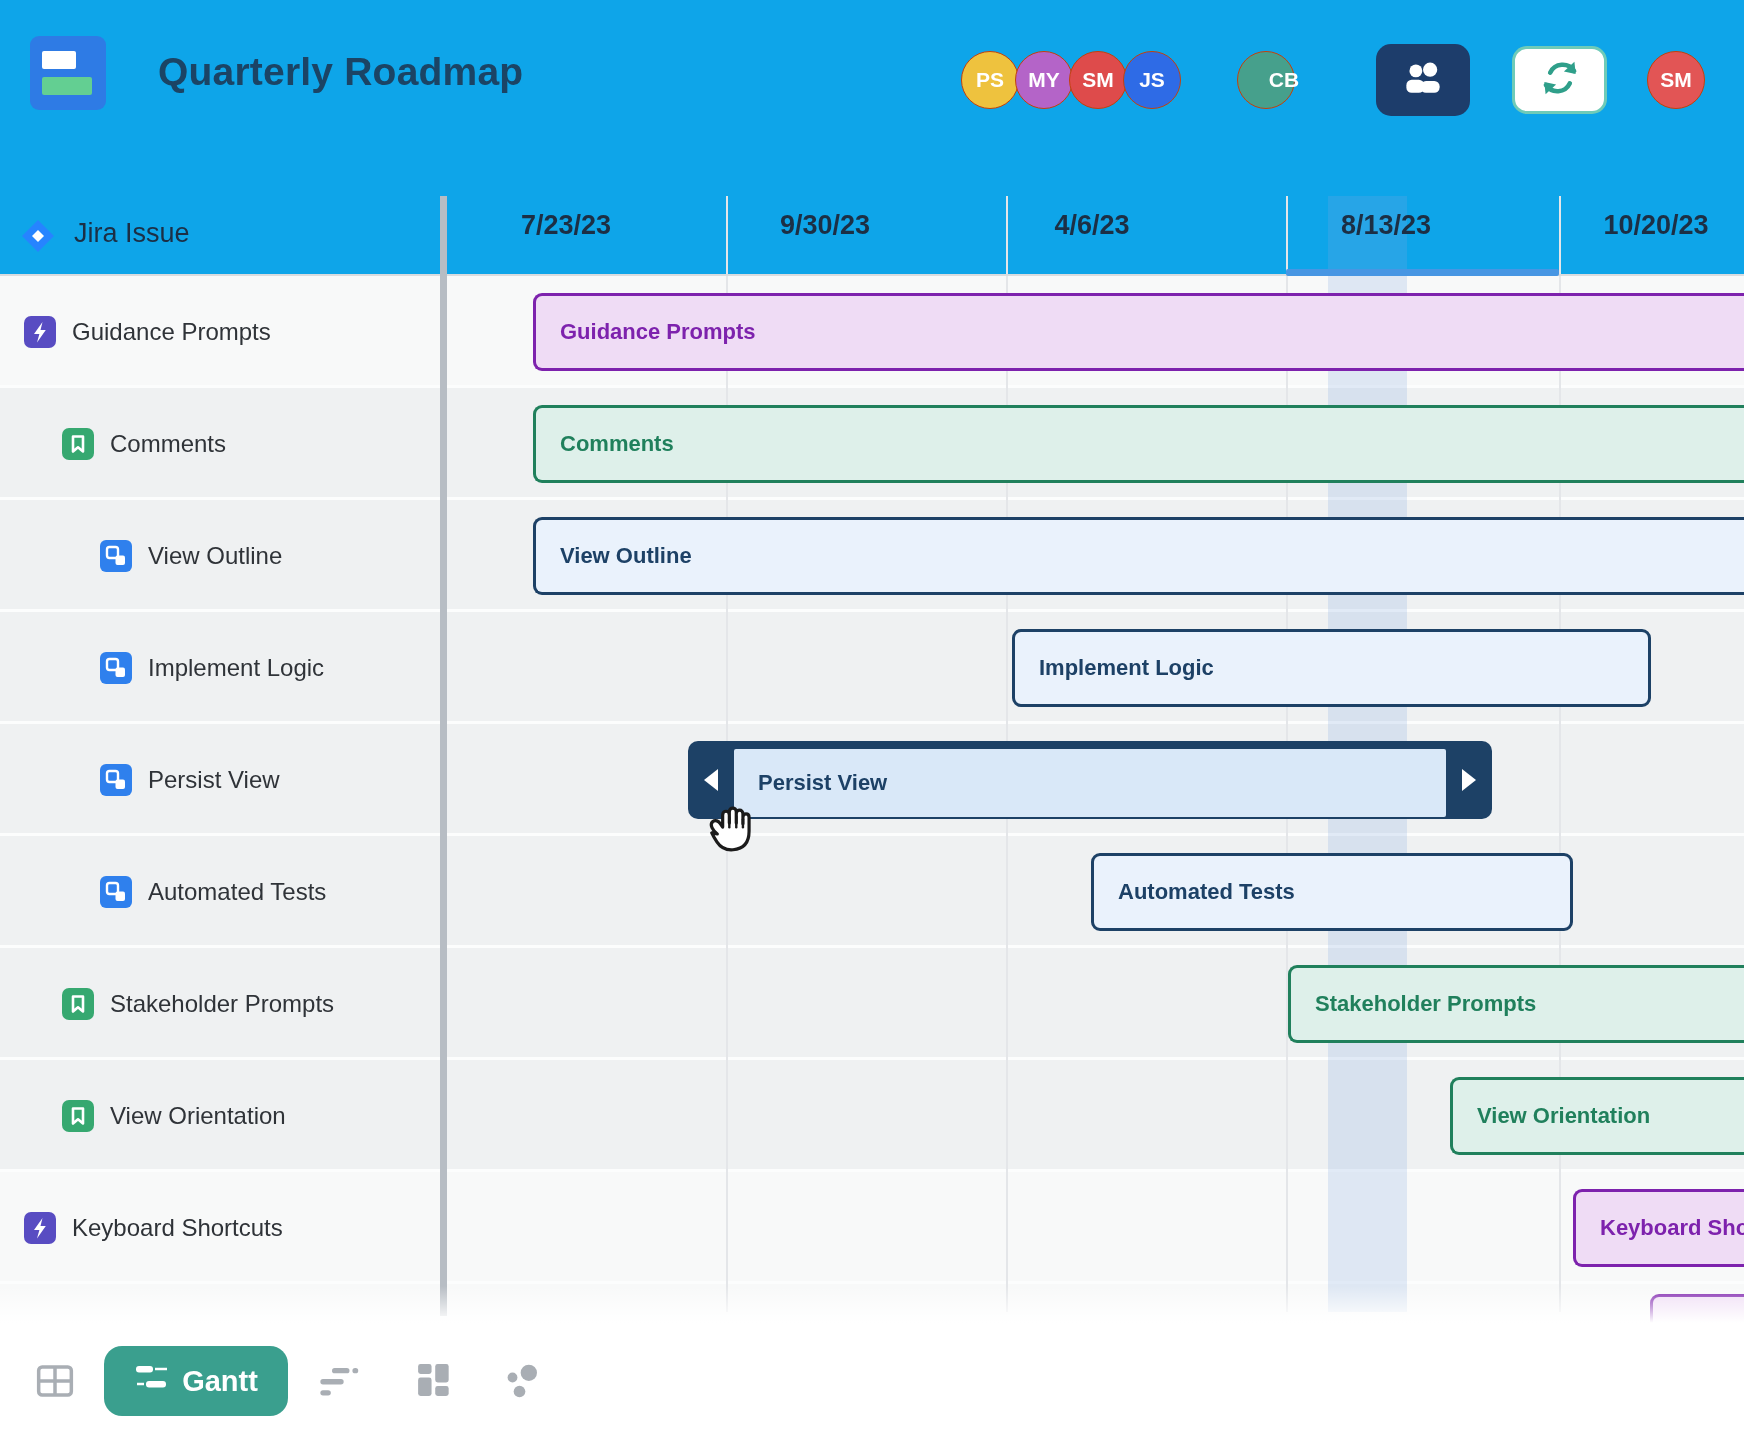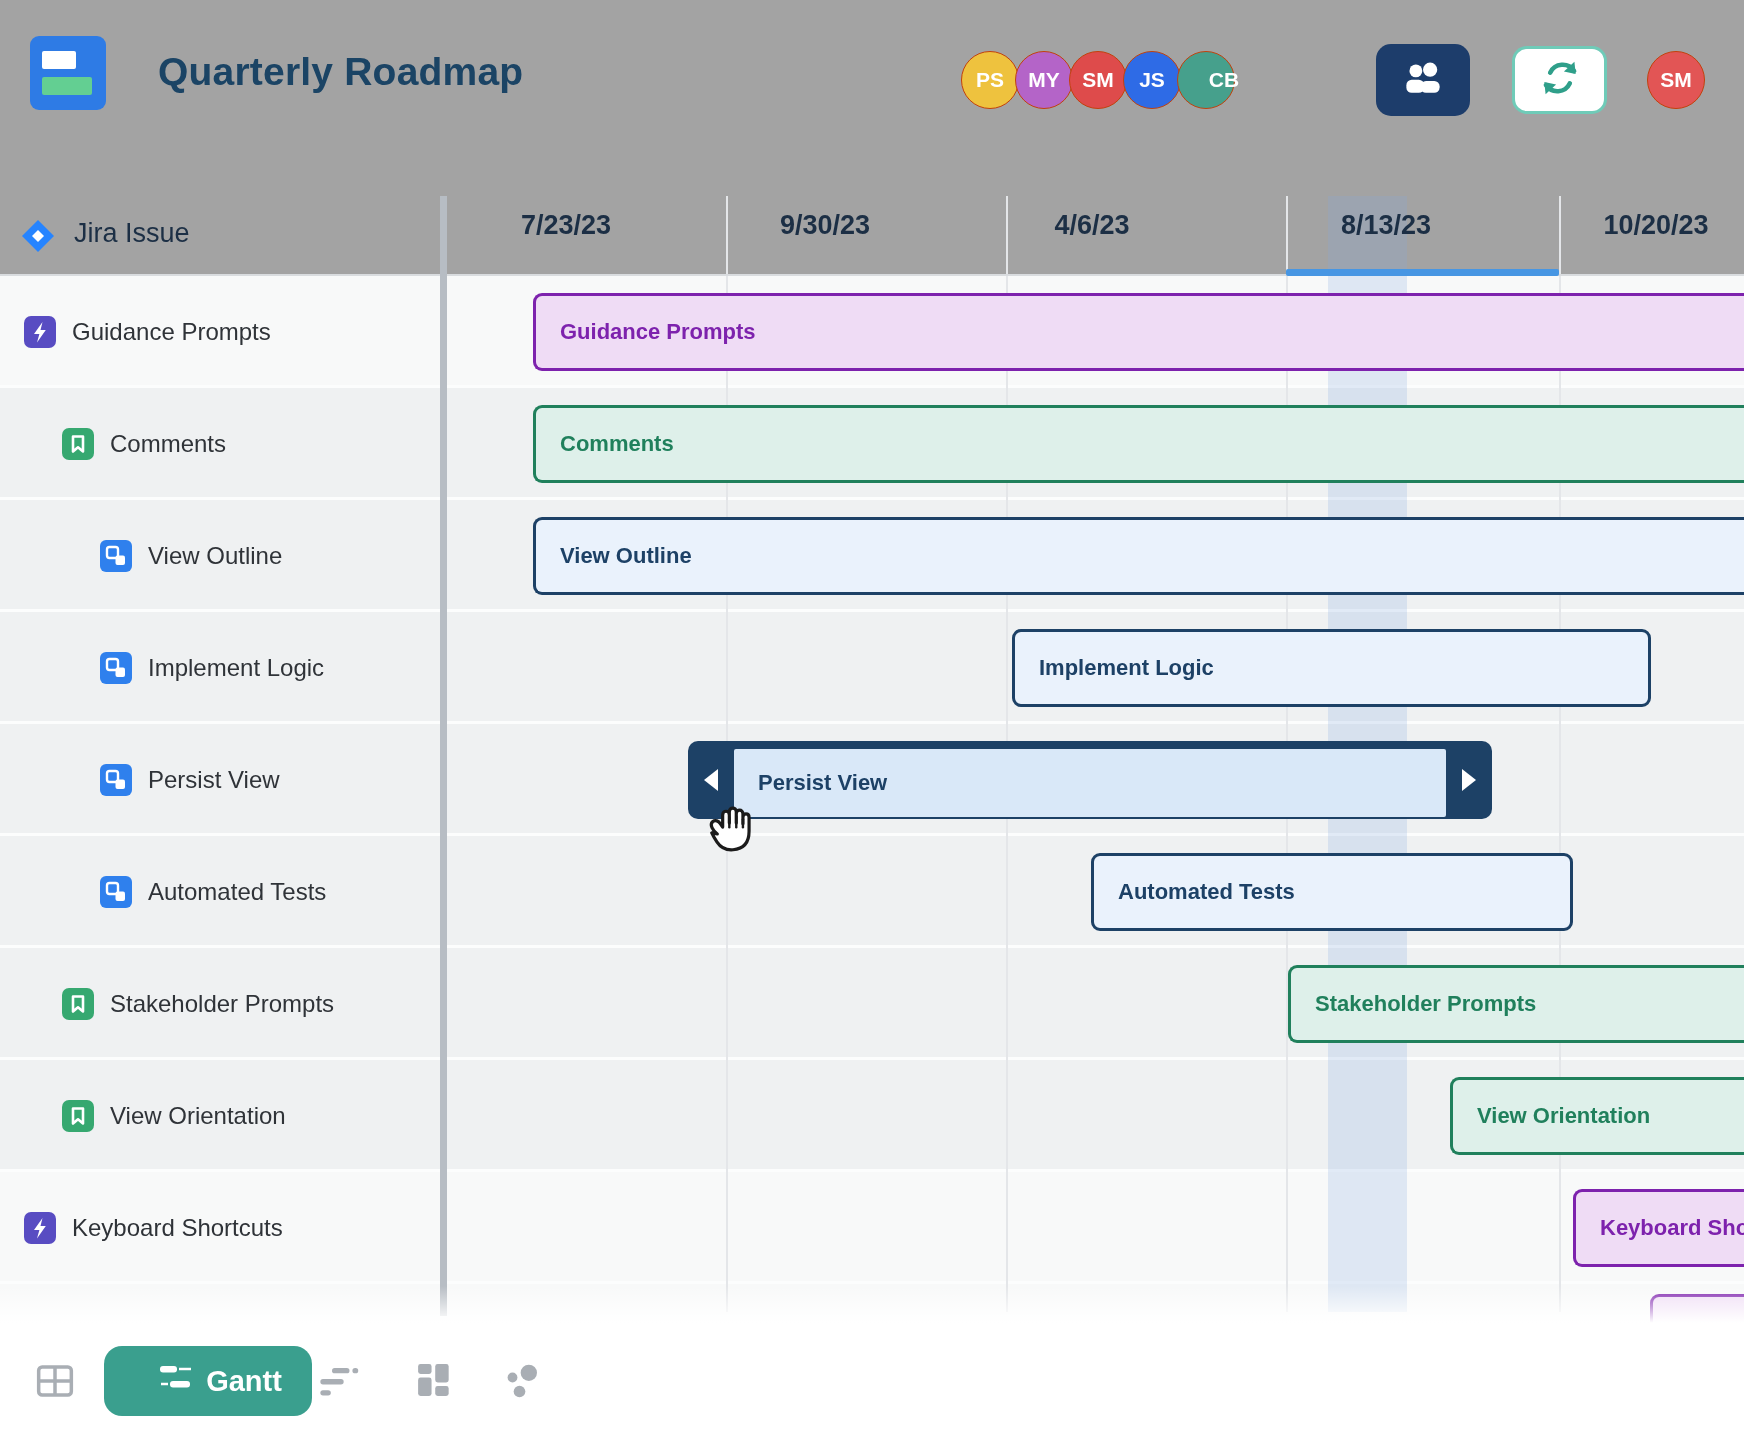--- a/index.html
+++ b/index.html
@@ -1,16 +1,16 @@
 <!DOCTYPE html>
 <html><head>
 <meta charset="utf-8">
 <style>
   html,body{margin:0;padding:0;background:#fff;}
-  #stage{position:relative;width:1744px;height:1430px;overflow:hidden;background:#a3a3a3;
+  #stage{position:relative;width:1744px;height:1430px;overflow:hidden;background:#0ea5e9;
          font-family:"Liberation Sans",sans-serif;}
   .abs{position:absolute;}
 
   
   #logo{left:30px;top:36px;width:76px;height:74px;border-radius:9px;z-index:6;}
   #logo .lg-bg{position:absolute;inset:0;border-radius:9px;}
   #logo .lg-white{position:absolute;left:12px;top:15px;width:34px;height:18px;background:#fff;border-radius:2px;}
   #logo .lg-green{position:absolute;left:12px;top:41px;width:50px;height:18px;border-radius:2px;}
   #page-title{left:158px;top:50px;font-size:39px;font-weight:800;letter-spacing:.2px;z-index:6;}
   .avatar{width:58px;height:58px;border-radius:50%;border:1px solid #c2410c;box-sizing:border-box;
@@ -66,21 +66,21 @@
     <div class="lg-bg" style="background: rgb(46, 123, 229);"></div>
     <div class="lg-white"></div>
     <div class="lg-green" style="background: rgb(99, 207, 146);"></div>
   </div>
   <div class="abs" id="page-title" style="color: rgb(27, 68, 101);">Quarterly Roadmap</div>
   <div id="collab-avatars">
       <div class="abs avatar" style="left: 961px; top: 51px; background: rgb(238, 194, 62);">PS</div>
       <div class="abs avatar" style="left: 1015px; top: 51px; background: rgb(180, 100, 200);">MY</div>
       <div class="abs avatar" style="left: 1069px; top: 51px; background: rgb(222, 75, 75);">SM</div>
       <div class="abs avatar" style="left: 1123px; top: 51px; background: rgb(46, 107, 230);">JS</div>
-      <div class="abs avatar" style="left: 1177px; top: 51px; background: rgb(70, 160, 140); padding-left: 36px;">CB</div>
+      <div class="abs avatar" style="left: 1237px; top: 51px; background: rgb(70, 160, 140); padding-left: 36px;">CB</div>
     </div>
   <div class="abs hdr-btn" id="share-btn" style="left: 1376px; top: 44px; width: 94px; height: 72px; background: rgb(29, 61, 107);">
     <span>
       <svg width="46" height="38" viewBox="0 0 38 32">
         <circle cx="13" cy="10" r="5.4" fill="#fff"></circle>
         <circle cx="25" cy="9" r="6" fill="#fff"></circle>
         <rect x="5" y="17.5" width="15" height="11" rx="4.5" fill="#fff"></rect>
         <rect x="17" y="18.5" width="16" height="10" rx="4.5" fill="#fff"></rect>
       </svg>
     </span>
@@ -259,21 +259,21 @@
 
   <div class="abs ftr" style="left:34px;top:1360px;">
     <span>
       <svg width="42" height="42" viewBox="0 0 36 36">
         <rect x="4" y="6" width="28" height="24" rx="3" fill="none" stroke="#a9aeb4" stroke-width="3"></rect>
         <line x1="18" y1="6" x2="18" y2="30" stroke="#a9aeb4" stroke-width="3"></line>
         <line x1="4" y1="18" x2="32" y2="18" stroke="#a9aeb4" stroke-width="3"></line>
       </svg>
     </span>
   </div>
-  <div class="abs" id="gantt-btn" style="background: rgb(58, 159, 142); padding-left: 24px;">
+  <div class="abs" id="gantt-btn" style="background: rgb(58, 159, 142);">
     <span>
       <svg width="36" height="32" viewBox="0 0 36 32">
         <rect x="2" y="4" width="17" height="6.5" rx="3" fill="#fff"></rect>
         <line x1="21" y1="7" x2="33" y2="7" stroke="#fff" stroke-width="2.5"></line>
         <rect x="12" y="19" width="20" height="6.5" rx="3" fill="#fff"></rect>
         <line x1="3" y1="22" x2="10" y2="22" stroke="#fff" stroke-width="2.5"></line>
       </svg>
     </span>
     <span>Gantt</span>
   </div>

